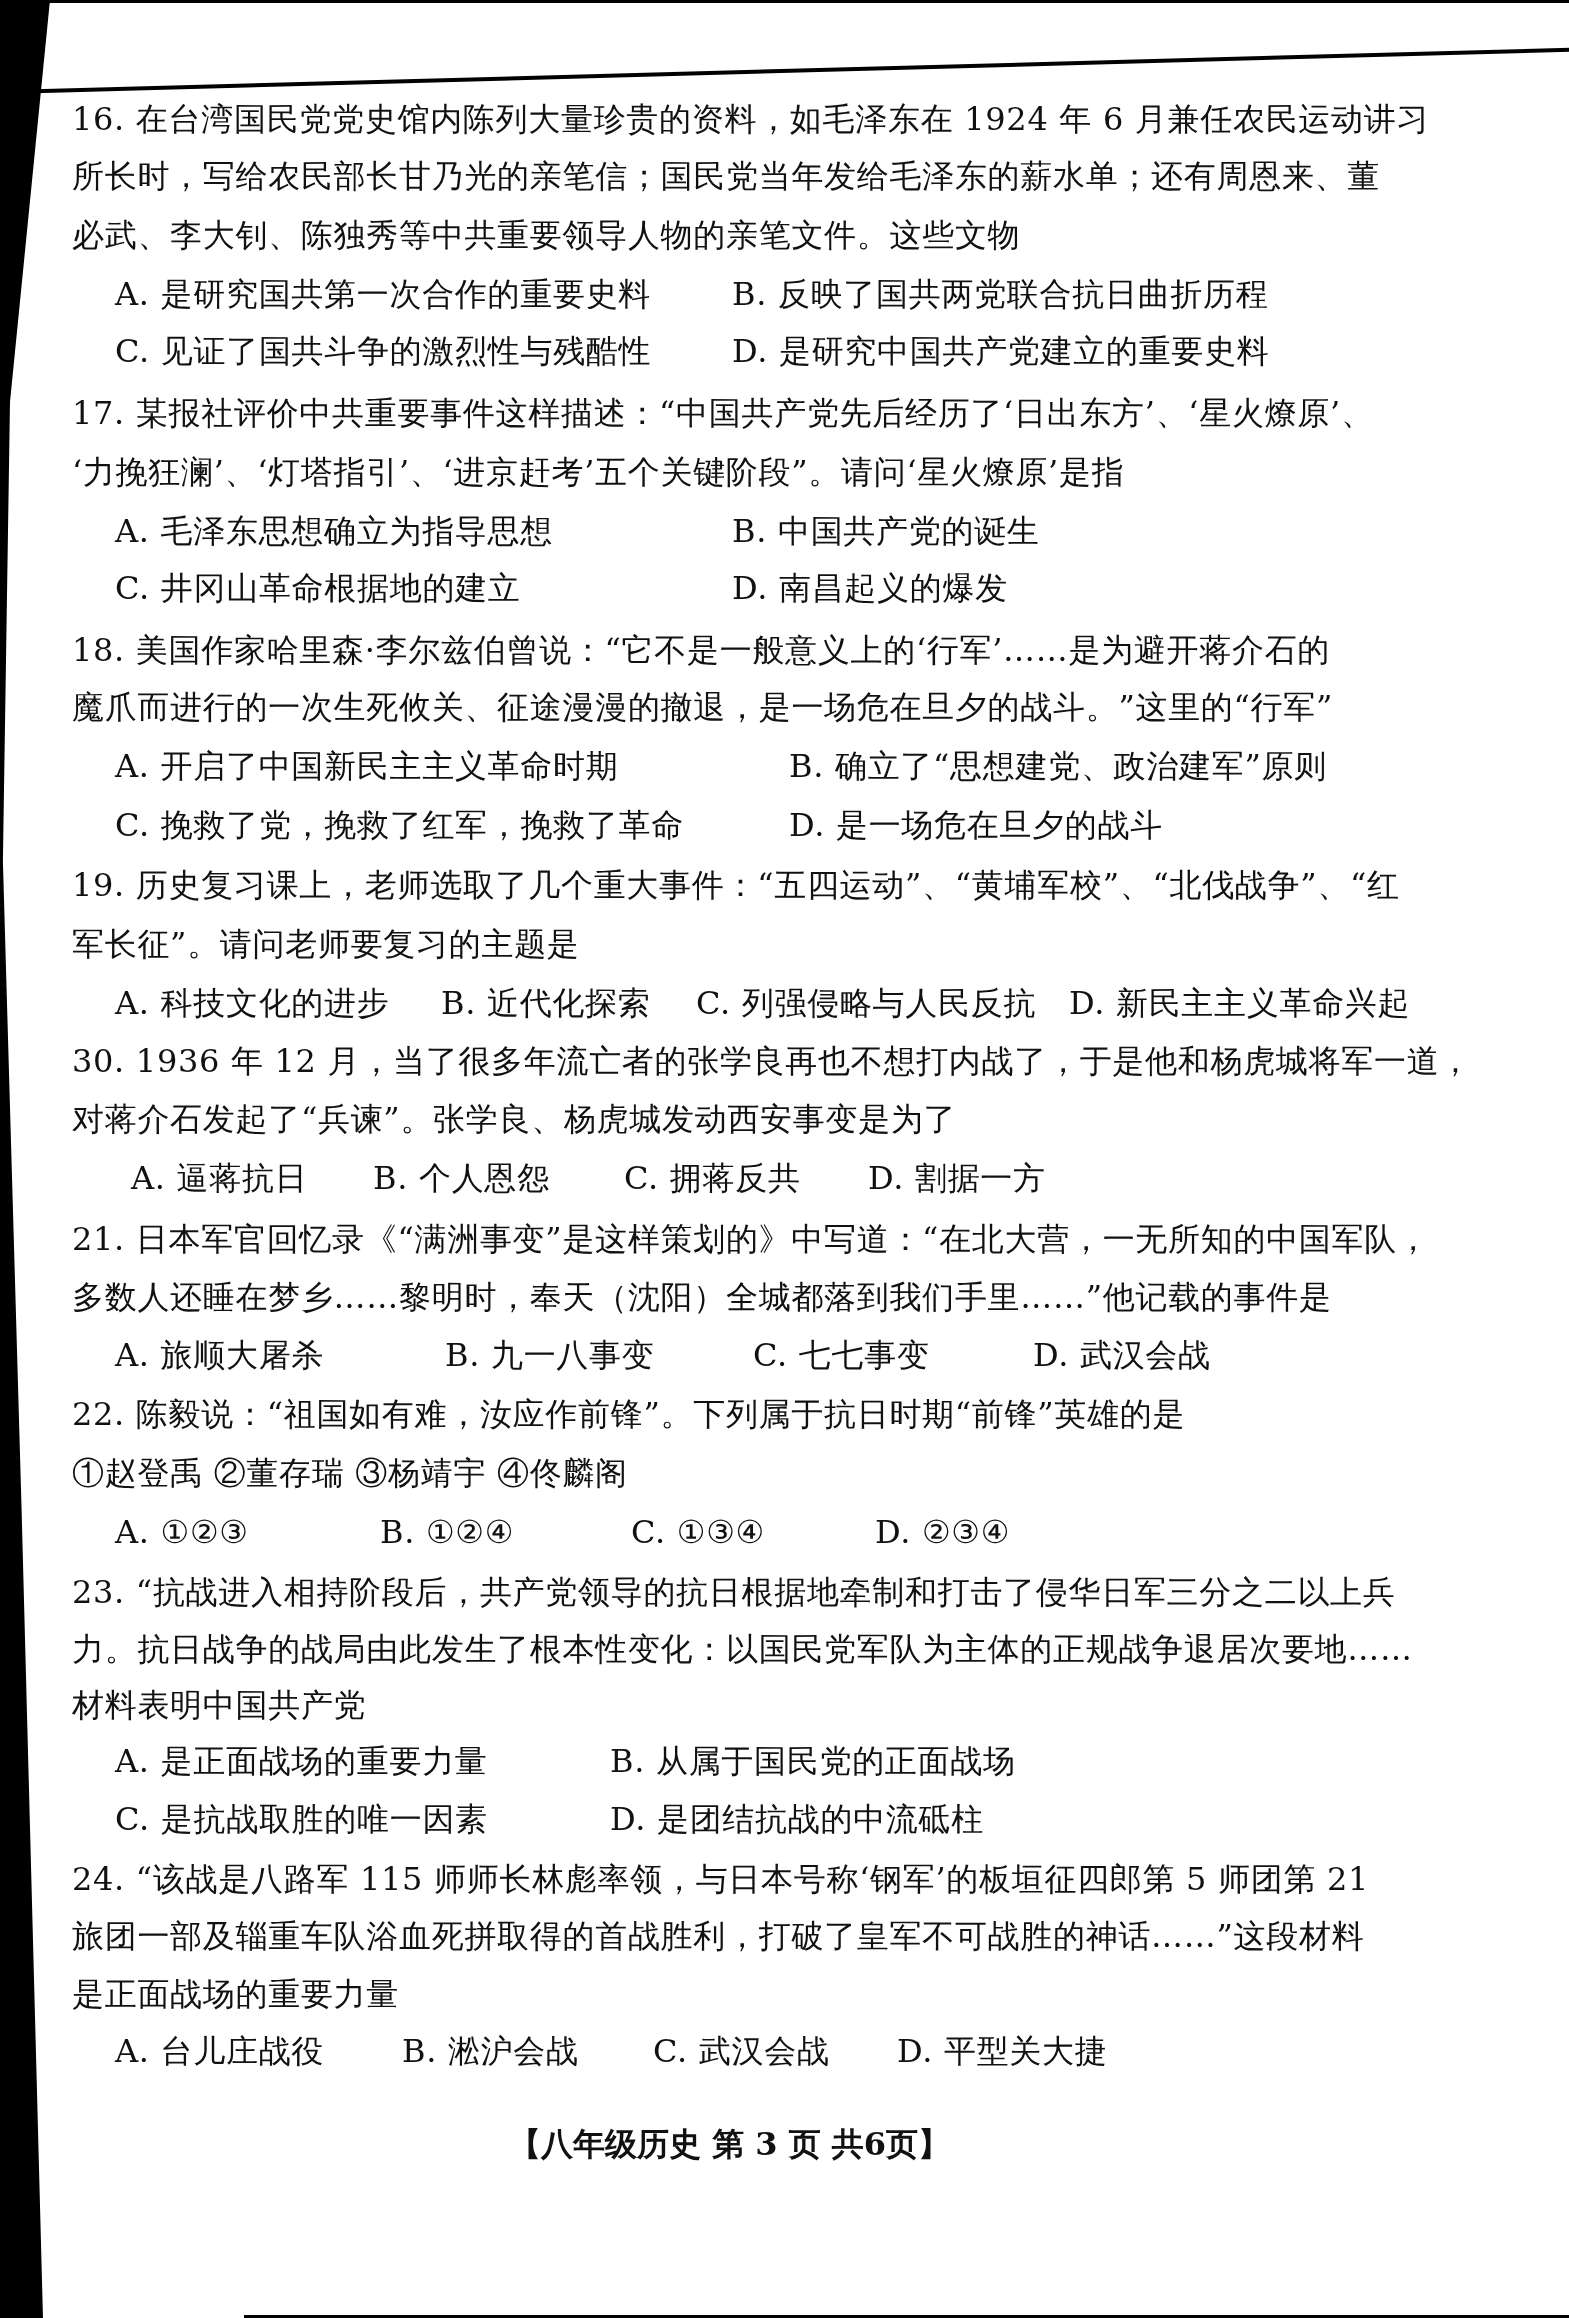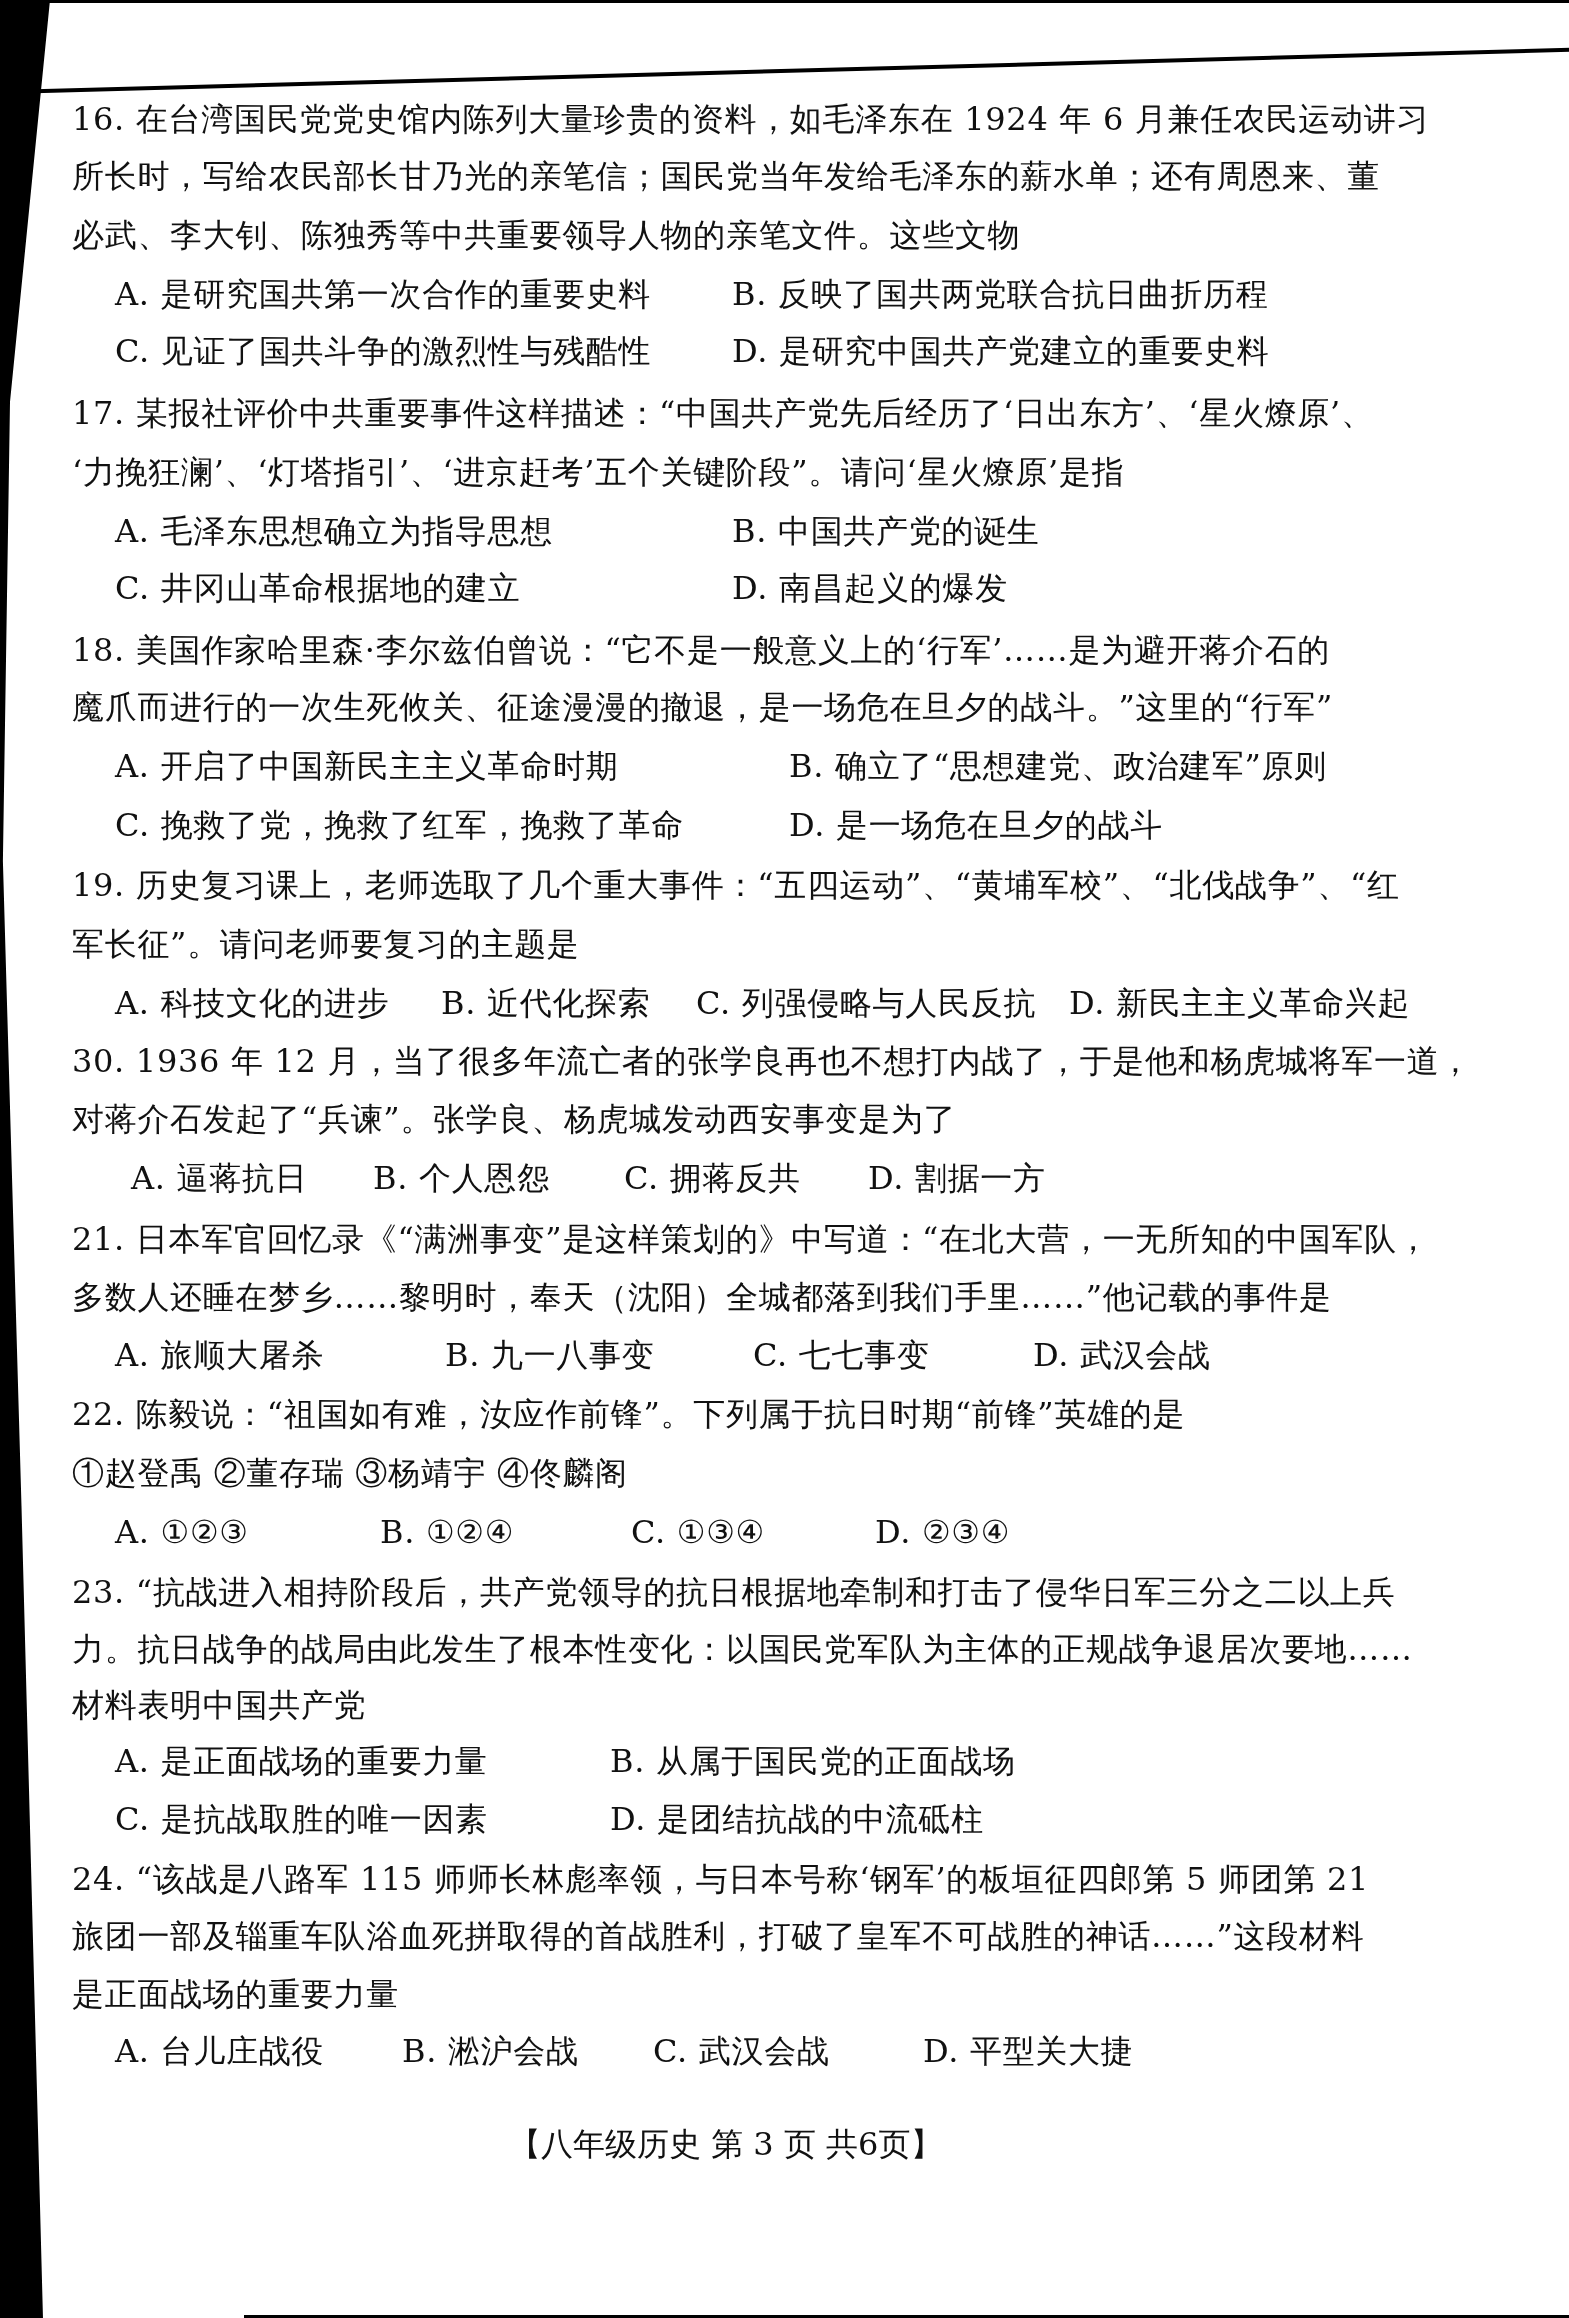--- a/index.html
+++ b/index.html
@@ -45,21 +45,21 @@
     font-size: 32px;
     line-height: 40px;
     white-space: nowrap;
     letter-spacing: 0.7px;
     font-weight: normal;
   }
   .line.indent { left: 115px; }
   .opt { position: absolute; white-space: nowrap; }
   .footer {
     position: absolute; top: 2123px; left: 509px;
-    font-size: 32px; font-weight: normal; white-space: nowrap;
+    font-size: 32px; font-weight: bold; white-space: nowrap;
   }
 </style>
 </head>
 <body>
 
 <div class="scan-top-line"></div>
 <div class="scan-left-edge"></div>
 <div class="scan-top-corner"></div>
 <div class="scan-fold-line"></div>
 <div class="scan-bottom-line"></div>
@@ -165,19 +165,19 @@
   </section>
 
   <section>
     <div class="line" style="top:1859px">24. “该战是八路军 115 师师长林彪率领，与日本号称‘钢军’的板垣征四郎第 5 师团第 21</div>
     <div class="line" style="top:1916px">旅团一部及辎重车队浴血死拼取得的首战胜利，打破了皇军不可战胜的神话……”这段材料</div>
     <div class="line" style="top:1974px">是正面战场的重要力量</div>
     <div class="line indent" style="top:2031px">
       <span class="opt" style="left:0">A. 台儿庄战役</span>
       <span class="opt" style="left:287px">B. 淞沪会战</span>
       <span class="opt" style="left:538px">C. 武汉会战</span>
-      <span class="opt" style="left:808px">D. 平型关大捷</span>
+      <span class="opt" style="left:782px">D. 平型关大捷</span>
     </div>
   </section>
 
   <div class="footer">【八年级历史  第 3 页  共6页】</div>
 </div>
 
 
 </body></html>

